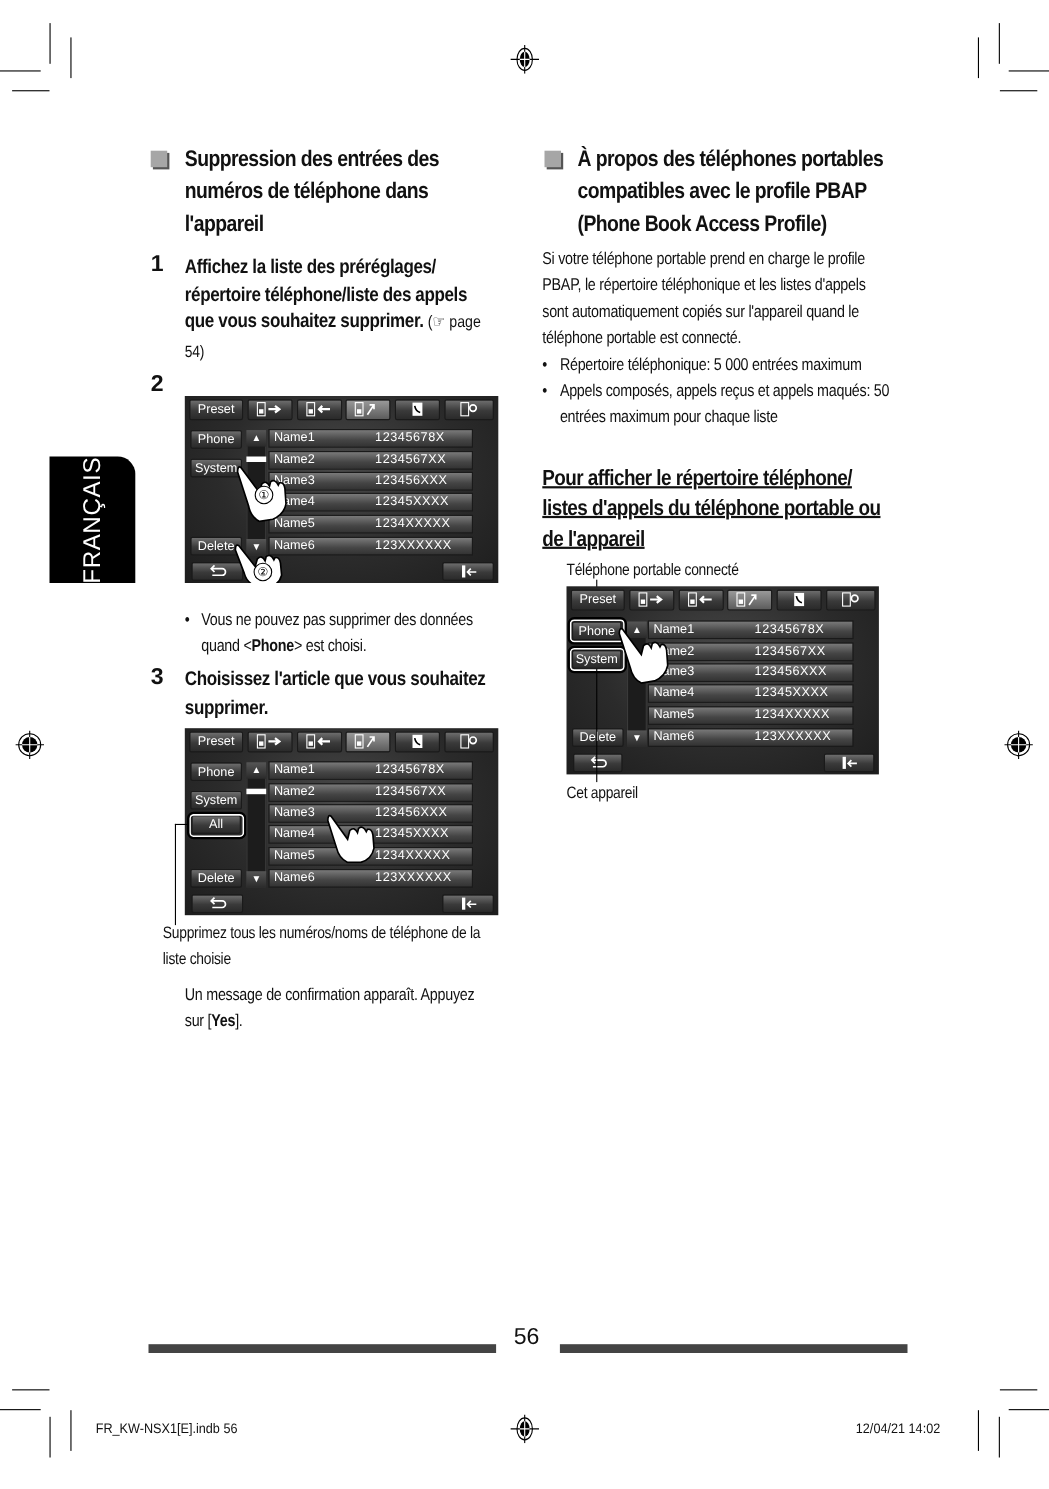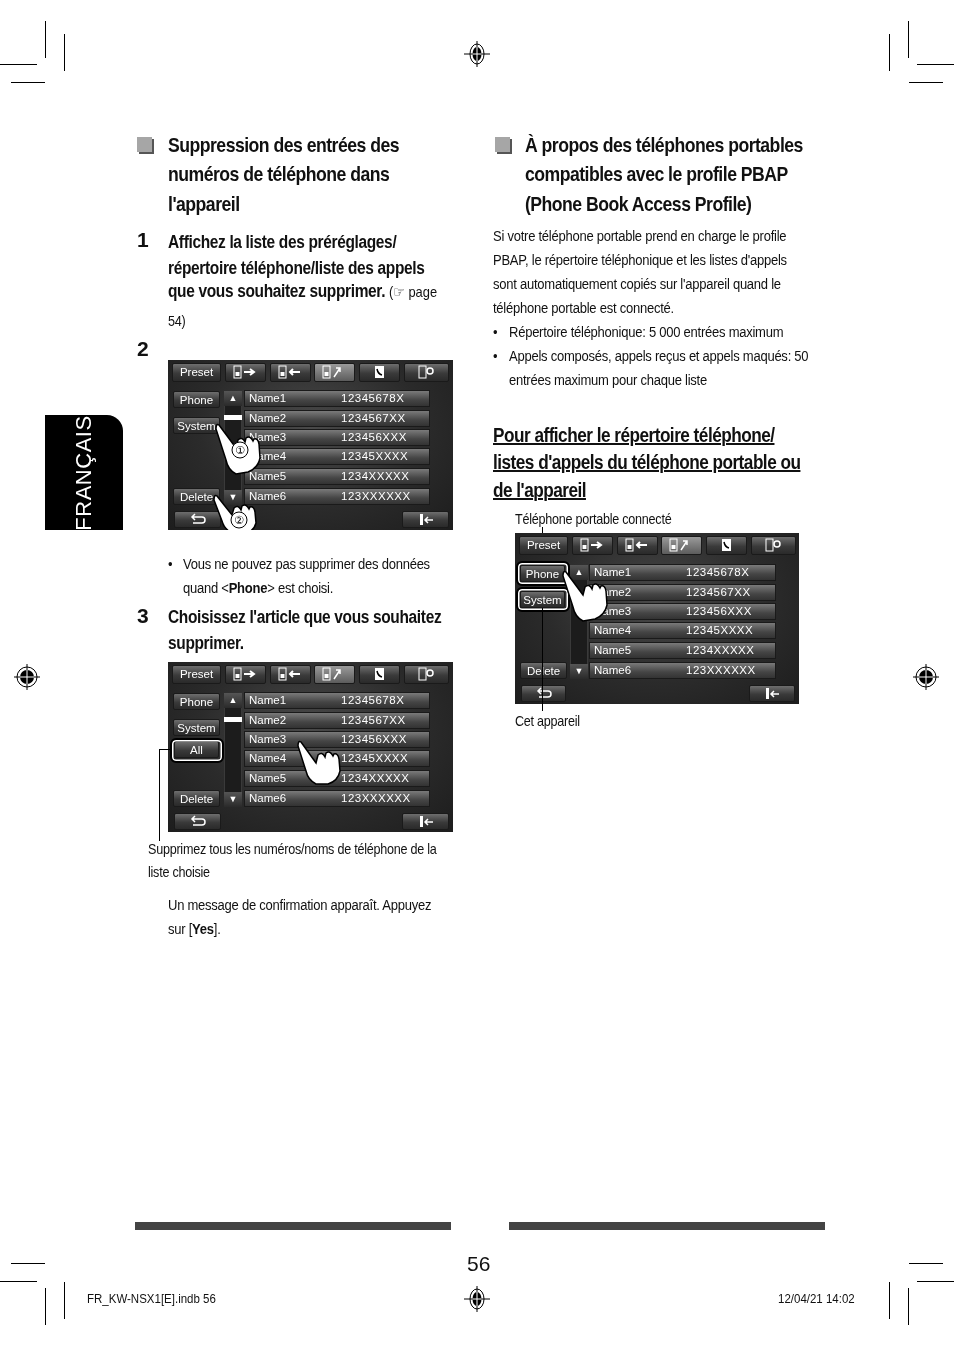--- a/index.html
+++ b/index.html
@@ -443,17 +443,17 @@
 
   <svg class="hand" style="left:46px;top:34px;" width="50" height="55" viewBox="0 0 50 55">
     <path d="M5 5 L22 28 L24 20 Q28 16 31 22 L32 18 Q36 15 39 21 L40 19 Q44 18 45 24 L46 38 Q44 48 34 52 L22 54 Q14 50 12 40 L2 9 Q2 3 5 5Z" fill="#fff" stroke="#000" stroke-width="1.5"></path>
   </svg>
 </div>
 
 <div class="callout-line" style="left:542px;top:608px;width:1px;height:103px;"></div>
 <div class="small-text" style="left:515px;top:709px;">Cet appareil</div>
 
 <div class="pagebar" style="left:135px;top:1222px;width:316px;"></div>
-<div class="pagenum" style="left:467px;top:1252px;">56</div>
+<div class="pagenum" style="left:467px;top:1204px;">56</div>
 <div class="pagebar" style="left:509px;top:1222px;width:316px;"></div>
 
 <div class="footer-text" style="left:87px;top:1292px;">FR_KW-NSX1[E].indb   56</div>
 <div class="footer-text" style="left:778px;top:1292px;">12/04/21   14:02</div>
 
 </body></html>

